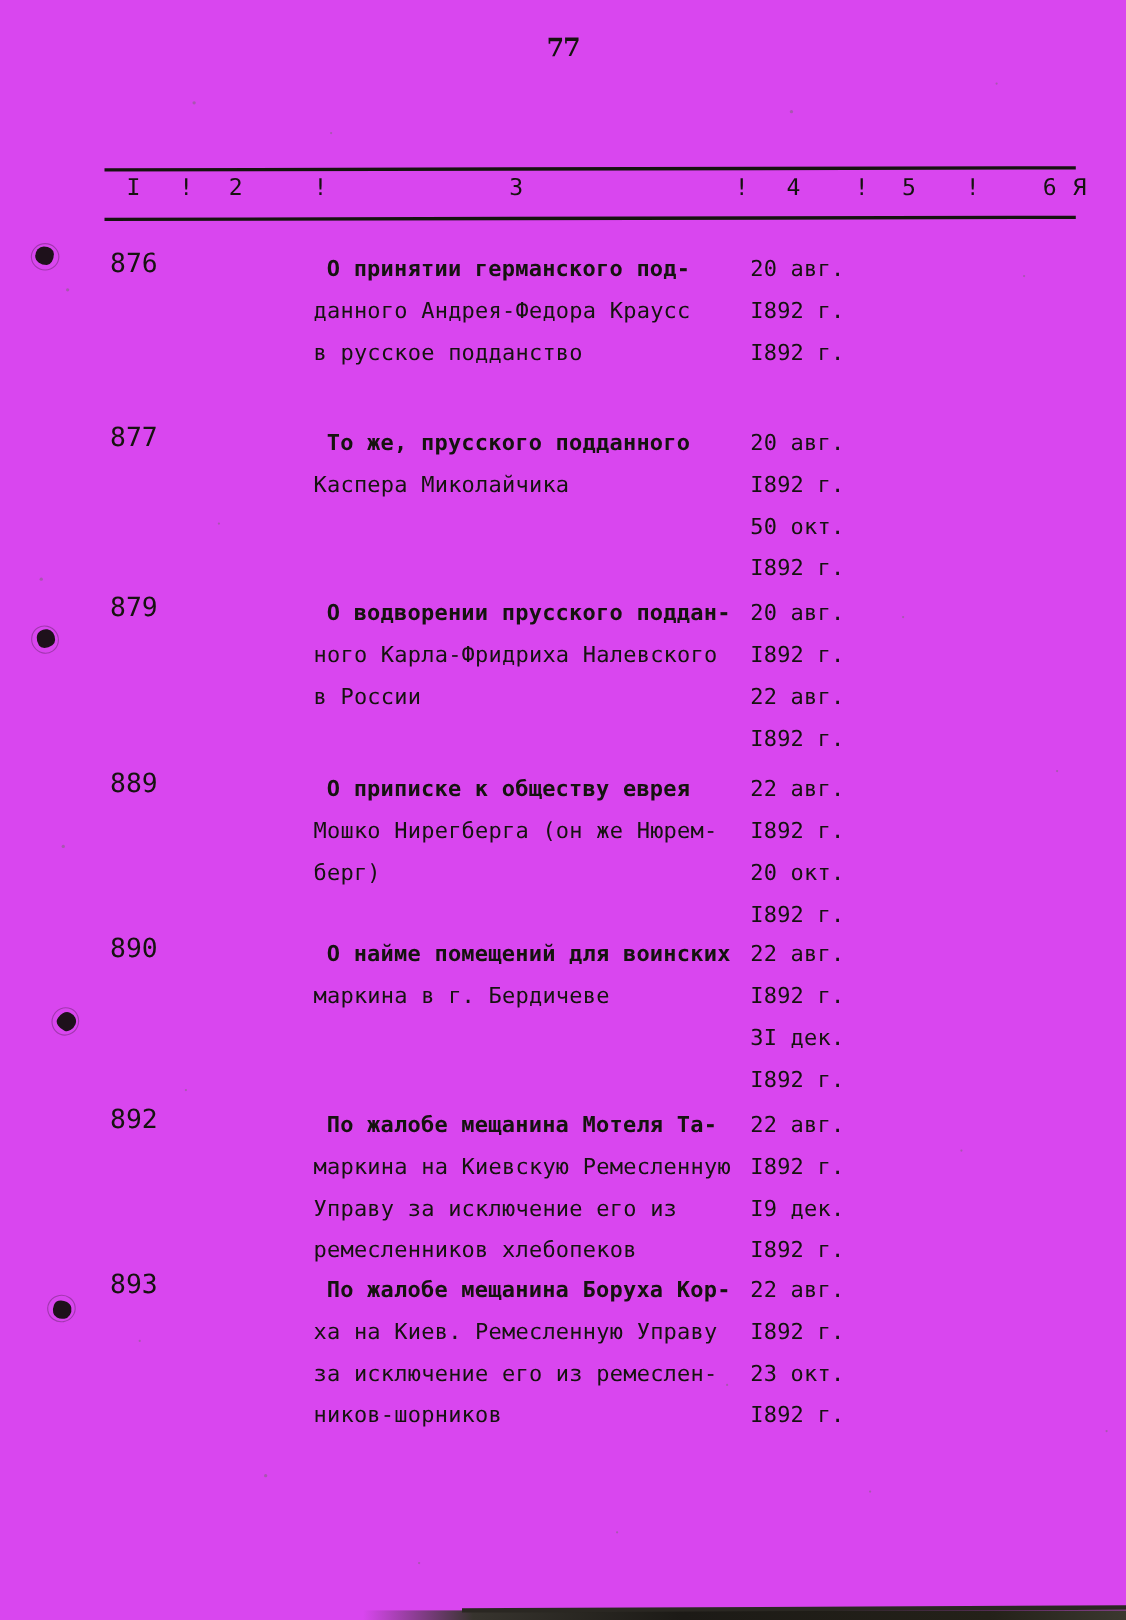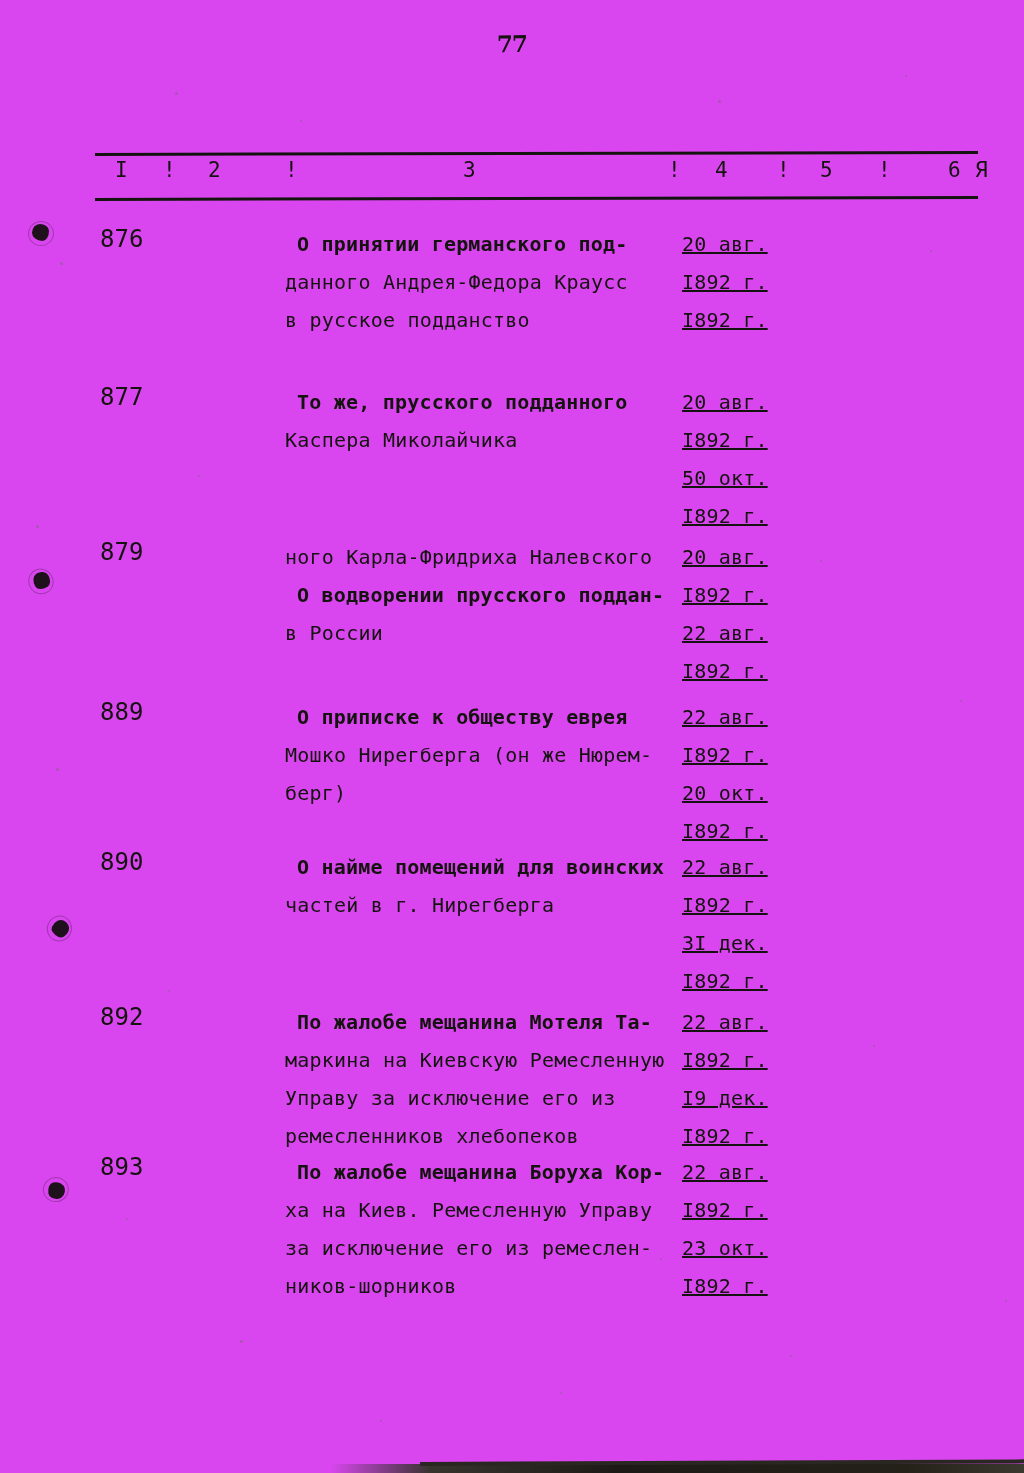--- a/index.html
+++ b/index.html
@@ -100,21 +100,20 @@
     line-height: 38px;
     white-space: nowrap;
     letter-spacing: 0.2px;
   }
   .tline.first { text-indent: 12px; font-weight: bold; }
   .dline {
     font-size: 20px;
     line-height: 38px;
     white-space: nowrap;
     letter-spacing: 0.2px;
-    text-decoration: underline;
   }
 
   
   .blot {
     position: absolute;
     width: 17px;
     height: 17px;
     background: #100e0b;
     border-radius: 46% 54% 38% 62% / 52% 40% 60% 48%;
     opacity: 0.93;
@@ -211,22 +210,22 @@
         <div class="entry-dates">
           <div class="dline">20 авг.</div>
           <div class="dline">I892 г.</div>
           <div class="dline">50 окт.</div>
           <div class="dline">I892 г.</div>
         </div>
       </div>
       <div class="entry" style="top: 538px;">
         <div class="entry-num">879</div>
         <div class="entry-body">
+          <div class="tline first">О водворении прусского поддан-</div>
           <div class="tline">ного Карла-Фридриха Налевского</div>
-          <div class="tline first">О водворении прусского поддан-</div>
           <div class="tline">в России</div>
         </div>
         <div class="entry-dates">
           <div class="dline">20 авг.</div>
           <div class="dline">I892 г.</div>
           <div class="dline">22 авг.</div>
           <div class="dline">I892 г.</div>
         </div>
       </div>
       <div class="entry" style="top: 698px;">
@@ -240,21 +239,21 @@
           <div class="dline">22 авг.</div>
           <div class="dline">I892 г.</div>
           <div class="dline">20 окт.</div>
           <div class="dline">I892 г.</div>
         </div>
       </div>
       <div class="entry" style="top: 848px;">
         <div class="entry-num">890</div>
         <div class="entry-body">
           <div class="tline first">О найме помещений для воинских</div>
-          <div class="tline">частей в г. Нирегберга</div>
+          <div class="tline">маркина в г. Бердичеве</div>
         </div>
         <div class="entry-dates">
           <div class="dline">22 авг.</div>
           <div class="dline">I892 г.</div>
           <div class="dline">3I дек.</div>
           <div class="dline">I892 г.</div>
         </div>
       </div>
       <div class="entry" style="top: 1003px;">
         <div class="entry-num">892</div>

